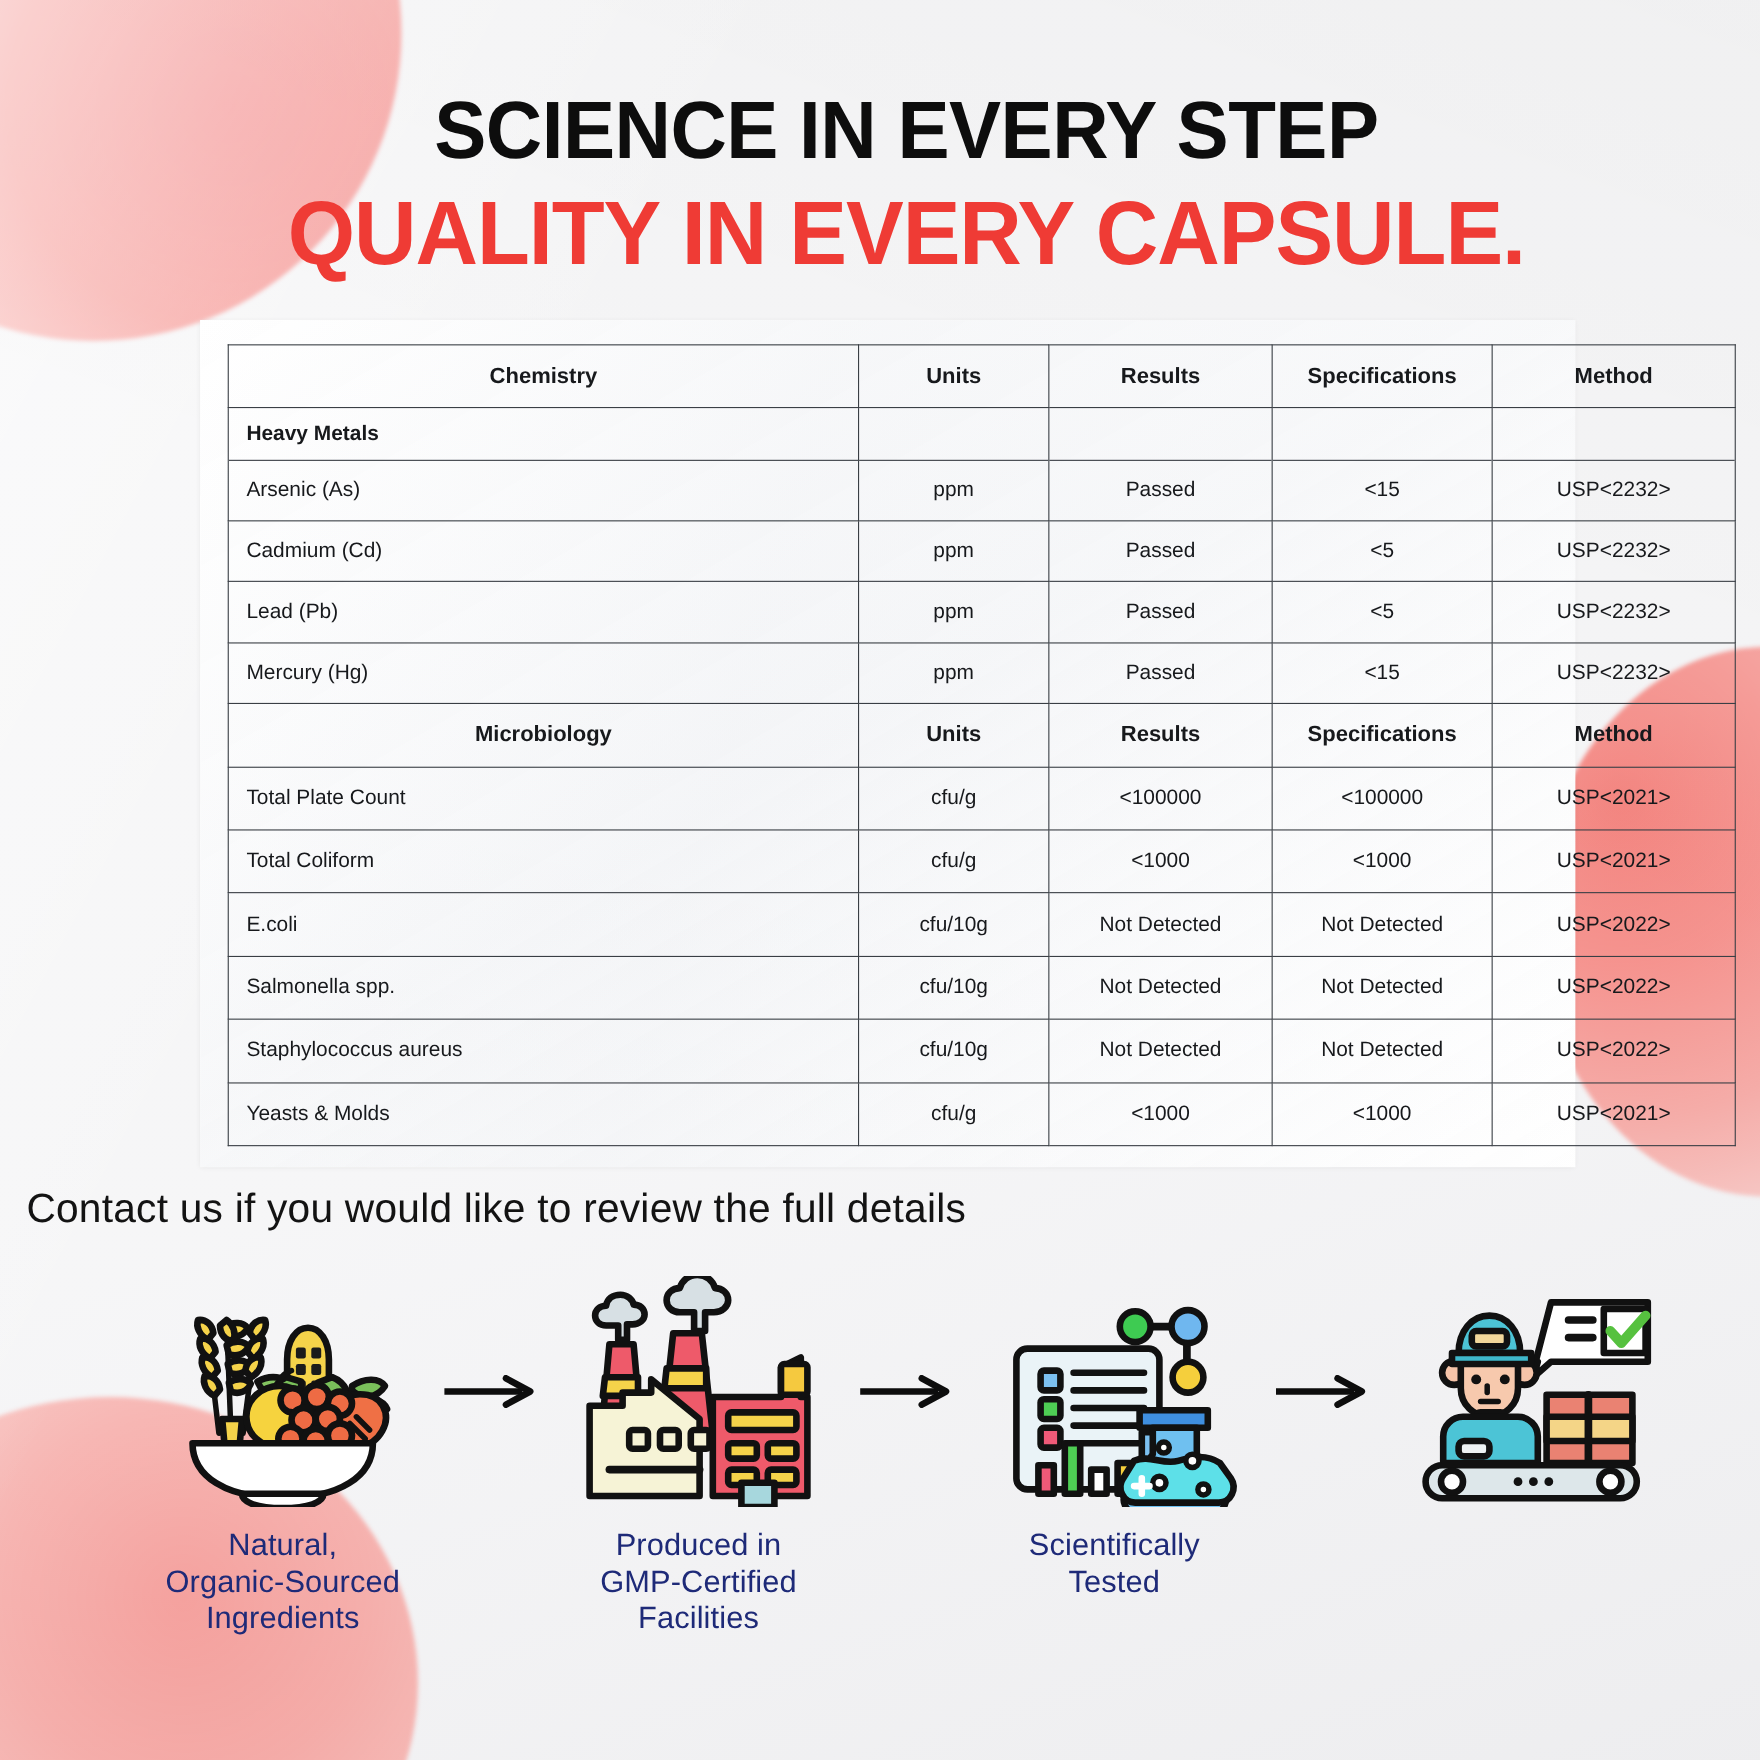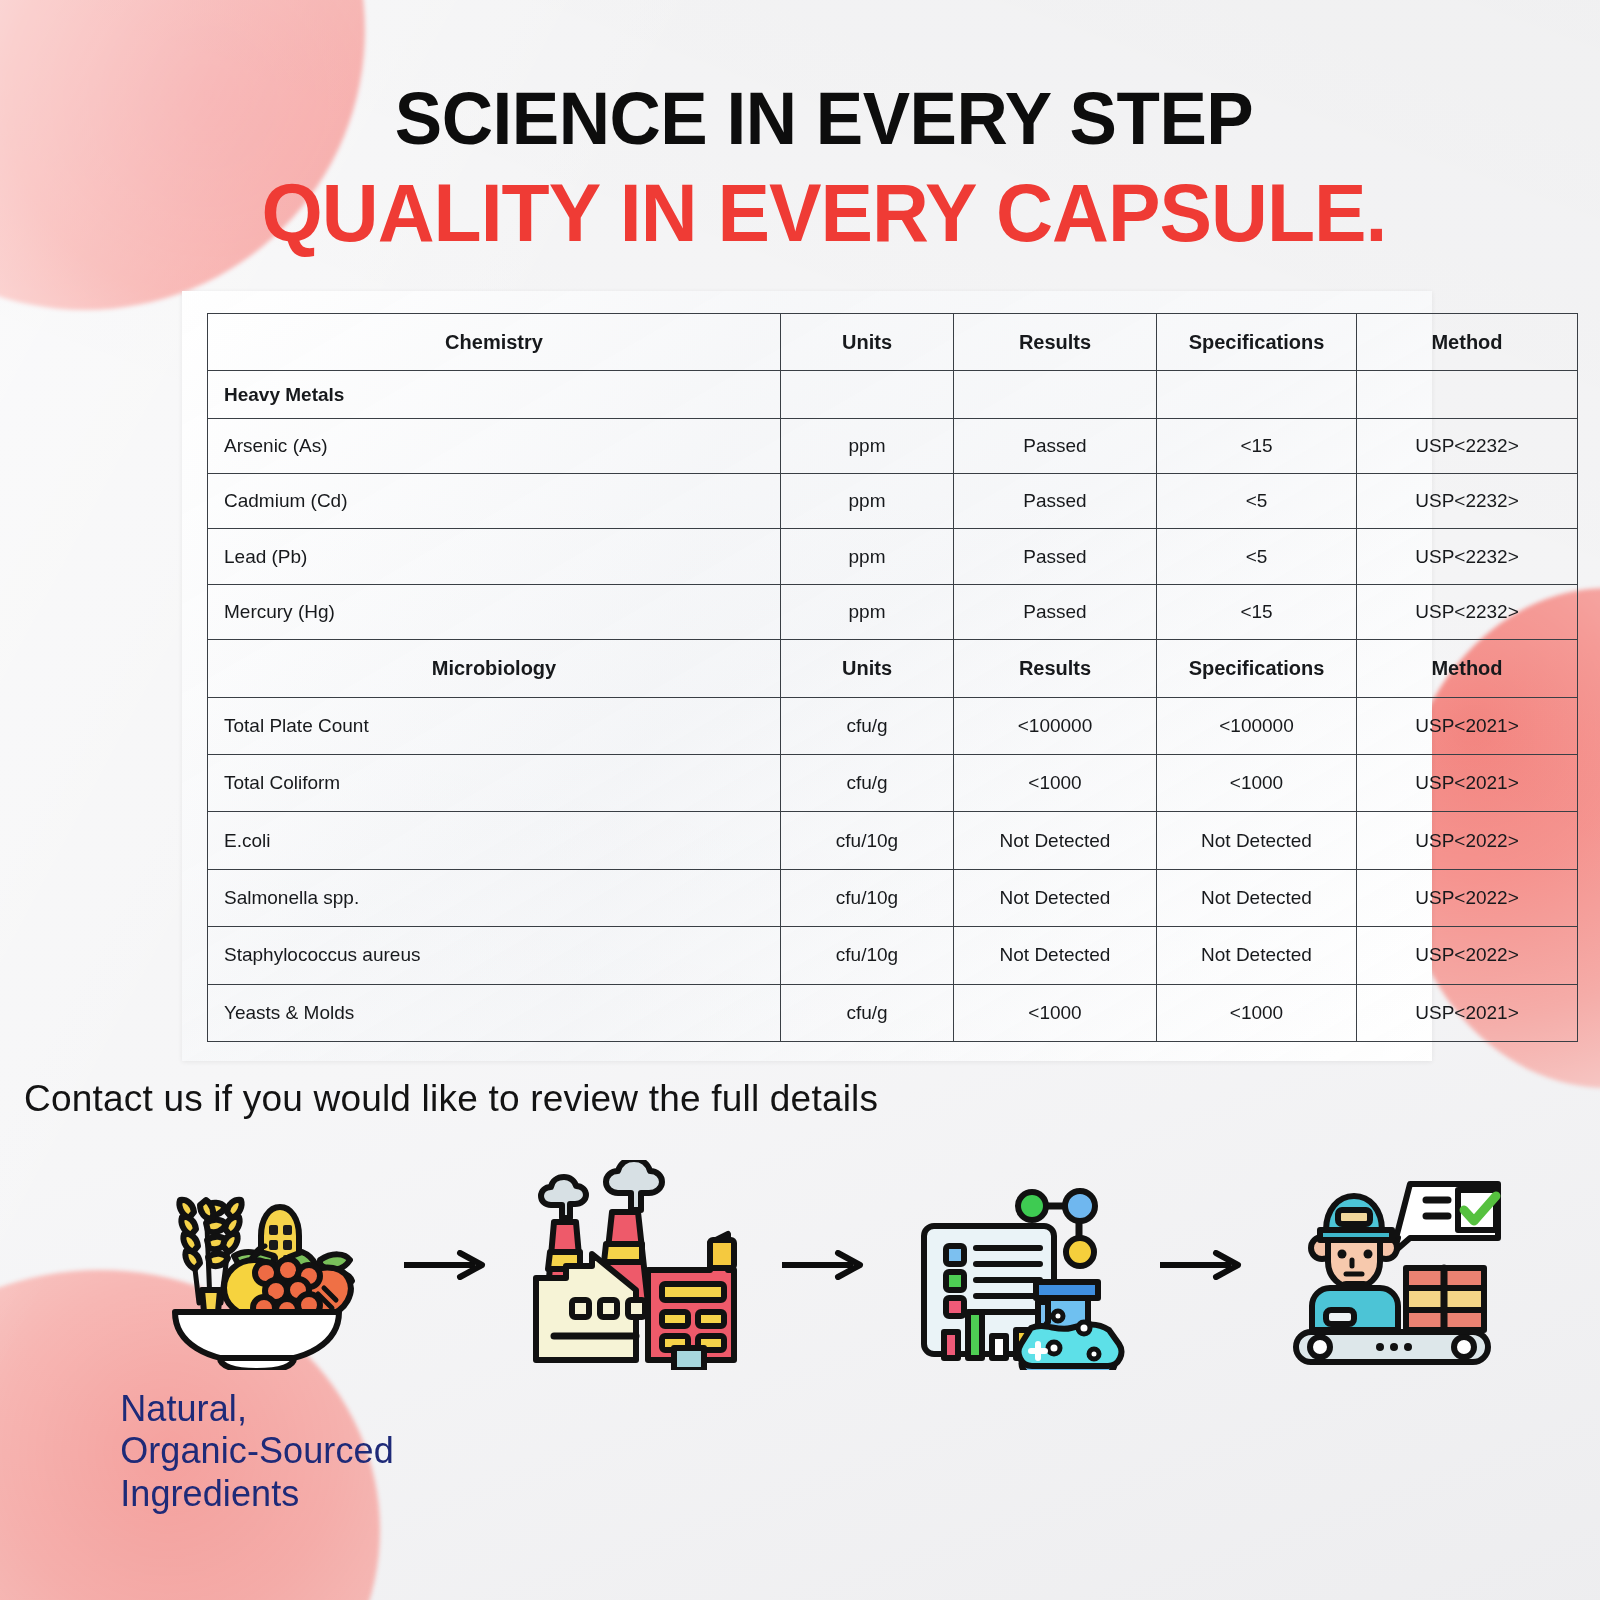--- a/index.html
+++ b/index.html
@@ -96,21 +96,21 @@
   }
 
   
   .process{
     position:absolute;left:90px;top:1160px;width:1420px;height:380px;
     display:flex;align-items:flex-start;justify-content:space-between;
   }
   .step{width:290px;display:flex;flex-direction:column;align-items:center;}
   .step-icon{width:230px;height:210px;display:block;}
   .step-label{
-    margin-top:18px;font-size:36px;line-height:1.18;
+    margin-top:18px;text-align:center;font-size:28px;line-height:1.18;
     color:#1e2a78;letter-spacing:0.1px;
   }
   .arrow{width:92px;height:210px;display:flex;align-items:center;justify-content:center;flex:0 0 auto;}
   .arrow svg{display:block;}
 </style>
 </head>
 <body>
 
 <div class="bg-layer">
   <div class="blob blob-tl"></div>
@@ -327,20 +327,21 @@
           <path d="M128 110h62V83l18-9v36h6v90h-86z" fill="#ee5a6a"></path>
           <rect x="190" y="80" width="24" height="28" rx="3" fill="#f5c93f"></rect>
           <rect x="142" y="124" width="62" height="16" rx="3" fill="#f5d34a"></rect>
           <rect x="142" y="152" width="26" height="14" rx="3" fill="#f5d34a"></rect>
           <rect x="178" y="152" width="26" height="14" rx="3" fill="#f5d34a"></rect>
           <rect x="142" y="176" width="26" height="14" rx="3" fill="#f5d34a"></rect>
           <rect x="178" y="176" width="26" height="14" rx="3" fill="#f5d34a"></rect>
           <path d="M154 188h30v22h-30z" fill="#a7d7dd"></path>
         </g>
       </svg>
+      <div class="step-label">Produced in<br>GMP-Certified<br>Facilities</div>
     </div>
 
     <div class="arrow">
       <svg width="84" height="30" viewBox="0 0 84 30">
         <path d="M2 15h66" stroke="#0d0d0d" stroke-width="6" stroke-linecap="square" fill="none"></path>
         <path d="M56 3l22 12-22 12" stroke="#0d0d0d" stroke-width="6" fill="none" stroke-linecap="round" stroke-linejoin="round"></path>
       </svg>
     </div>
 
     <div class="step">
@@ -371,20 +372,21 @@
           <path d="M133 168c14-6 26 4 40 0s26-6 38 2l10 14c6 9 0 22-11 22h-76c-11 0-17-13-11-22z" fill="#5de0e8"></path>
           <g fill="#fff" stroke-width="5">
             <circle cx="160" cy="156" r="5"></circle>
             <circle cx="186" cy="168" r="6"></circle>
             <circle cx="156" cy="188" r="6"></circle>
             <circle cx="196" cy="194" r="5"></circle>
           </g>
           <path d="M140 184v14M133 191h14" stroke="#fff" stroke-width="6"></path>
         </g>
       </svg>
+      <div class="step-label">Scientifically<br>Tested</div>
     </div>
 
     <div class="arrow">
       <svg width="84" height="30" viewBox="0 0 84 30">
         <path d="M2 15h66" stroke="#0d0d0d" stroke-width="6" stroke-linecap="square" fill="none"></path>
         <path d="M56 3l22 12-22 12" stroke="#0d0d0d" stroke-width="6" fill="none" stroke-linecap="round" stroke-linejoin="round"></path>
       </svg>
     </div>
 
     <div class="step">

